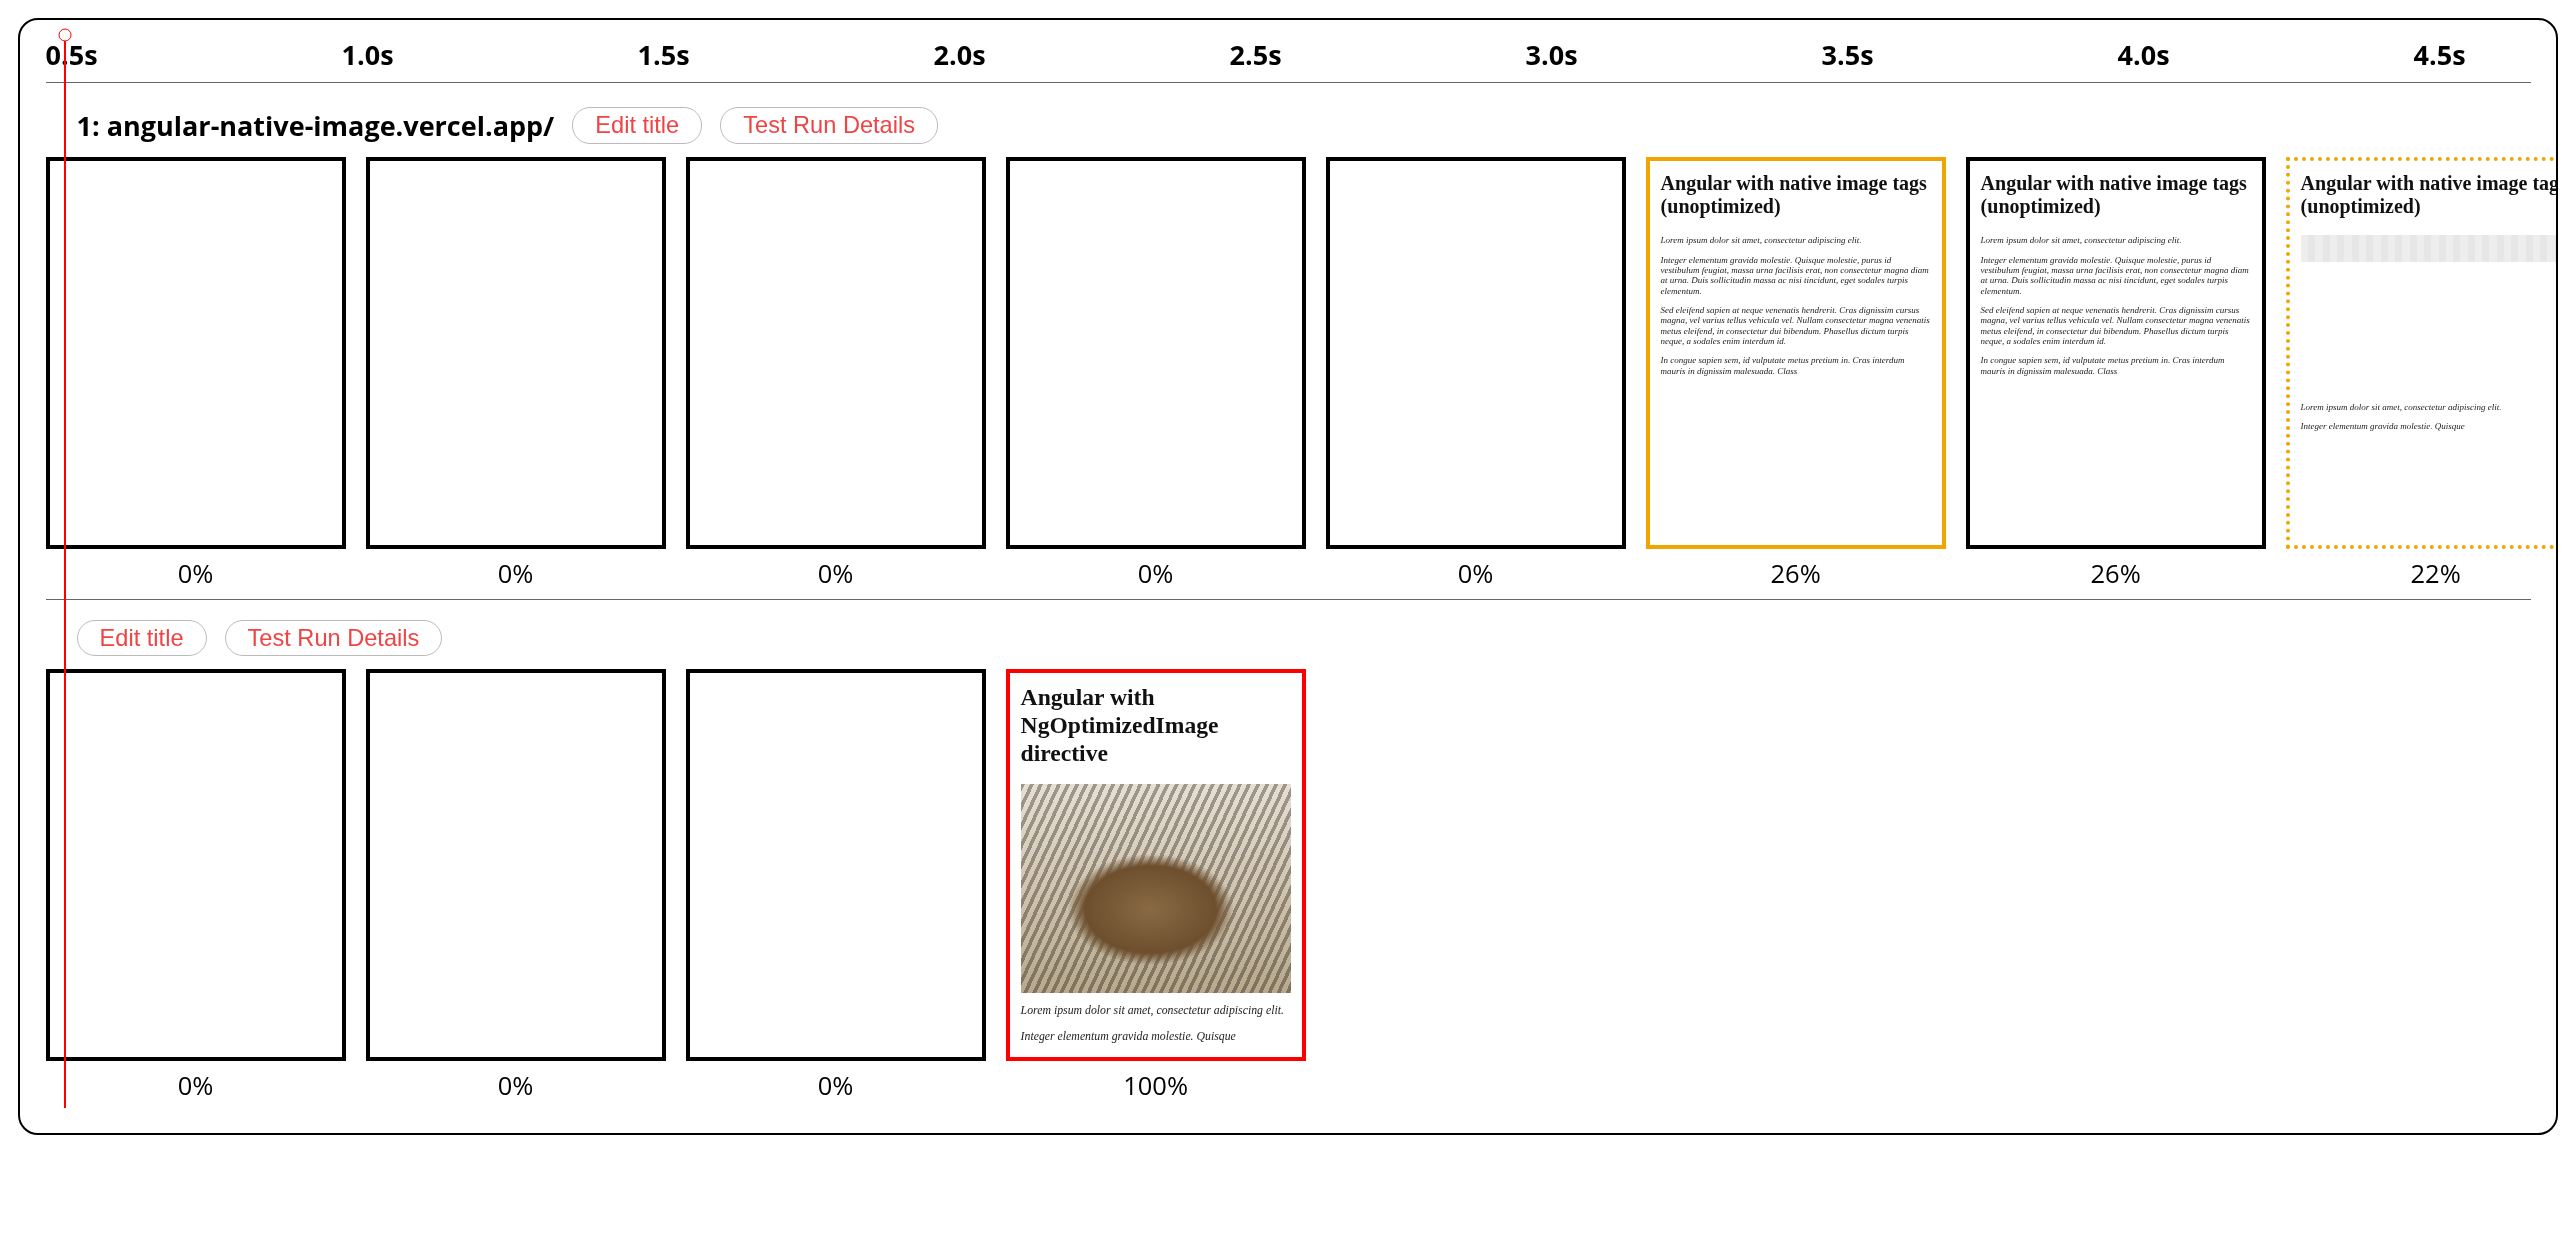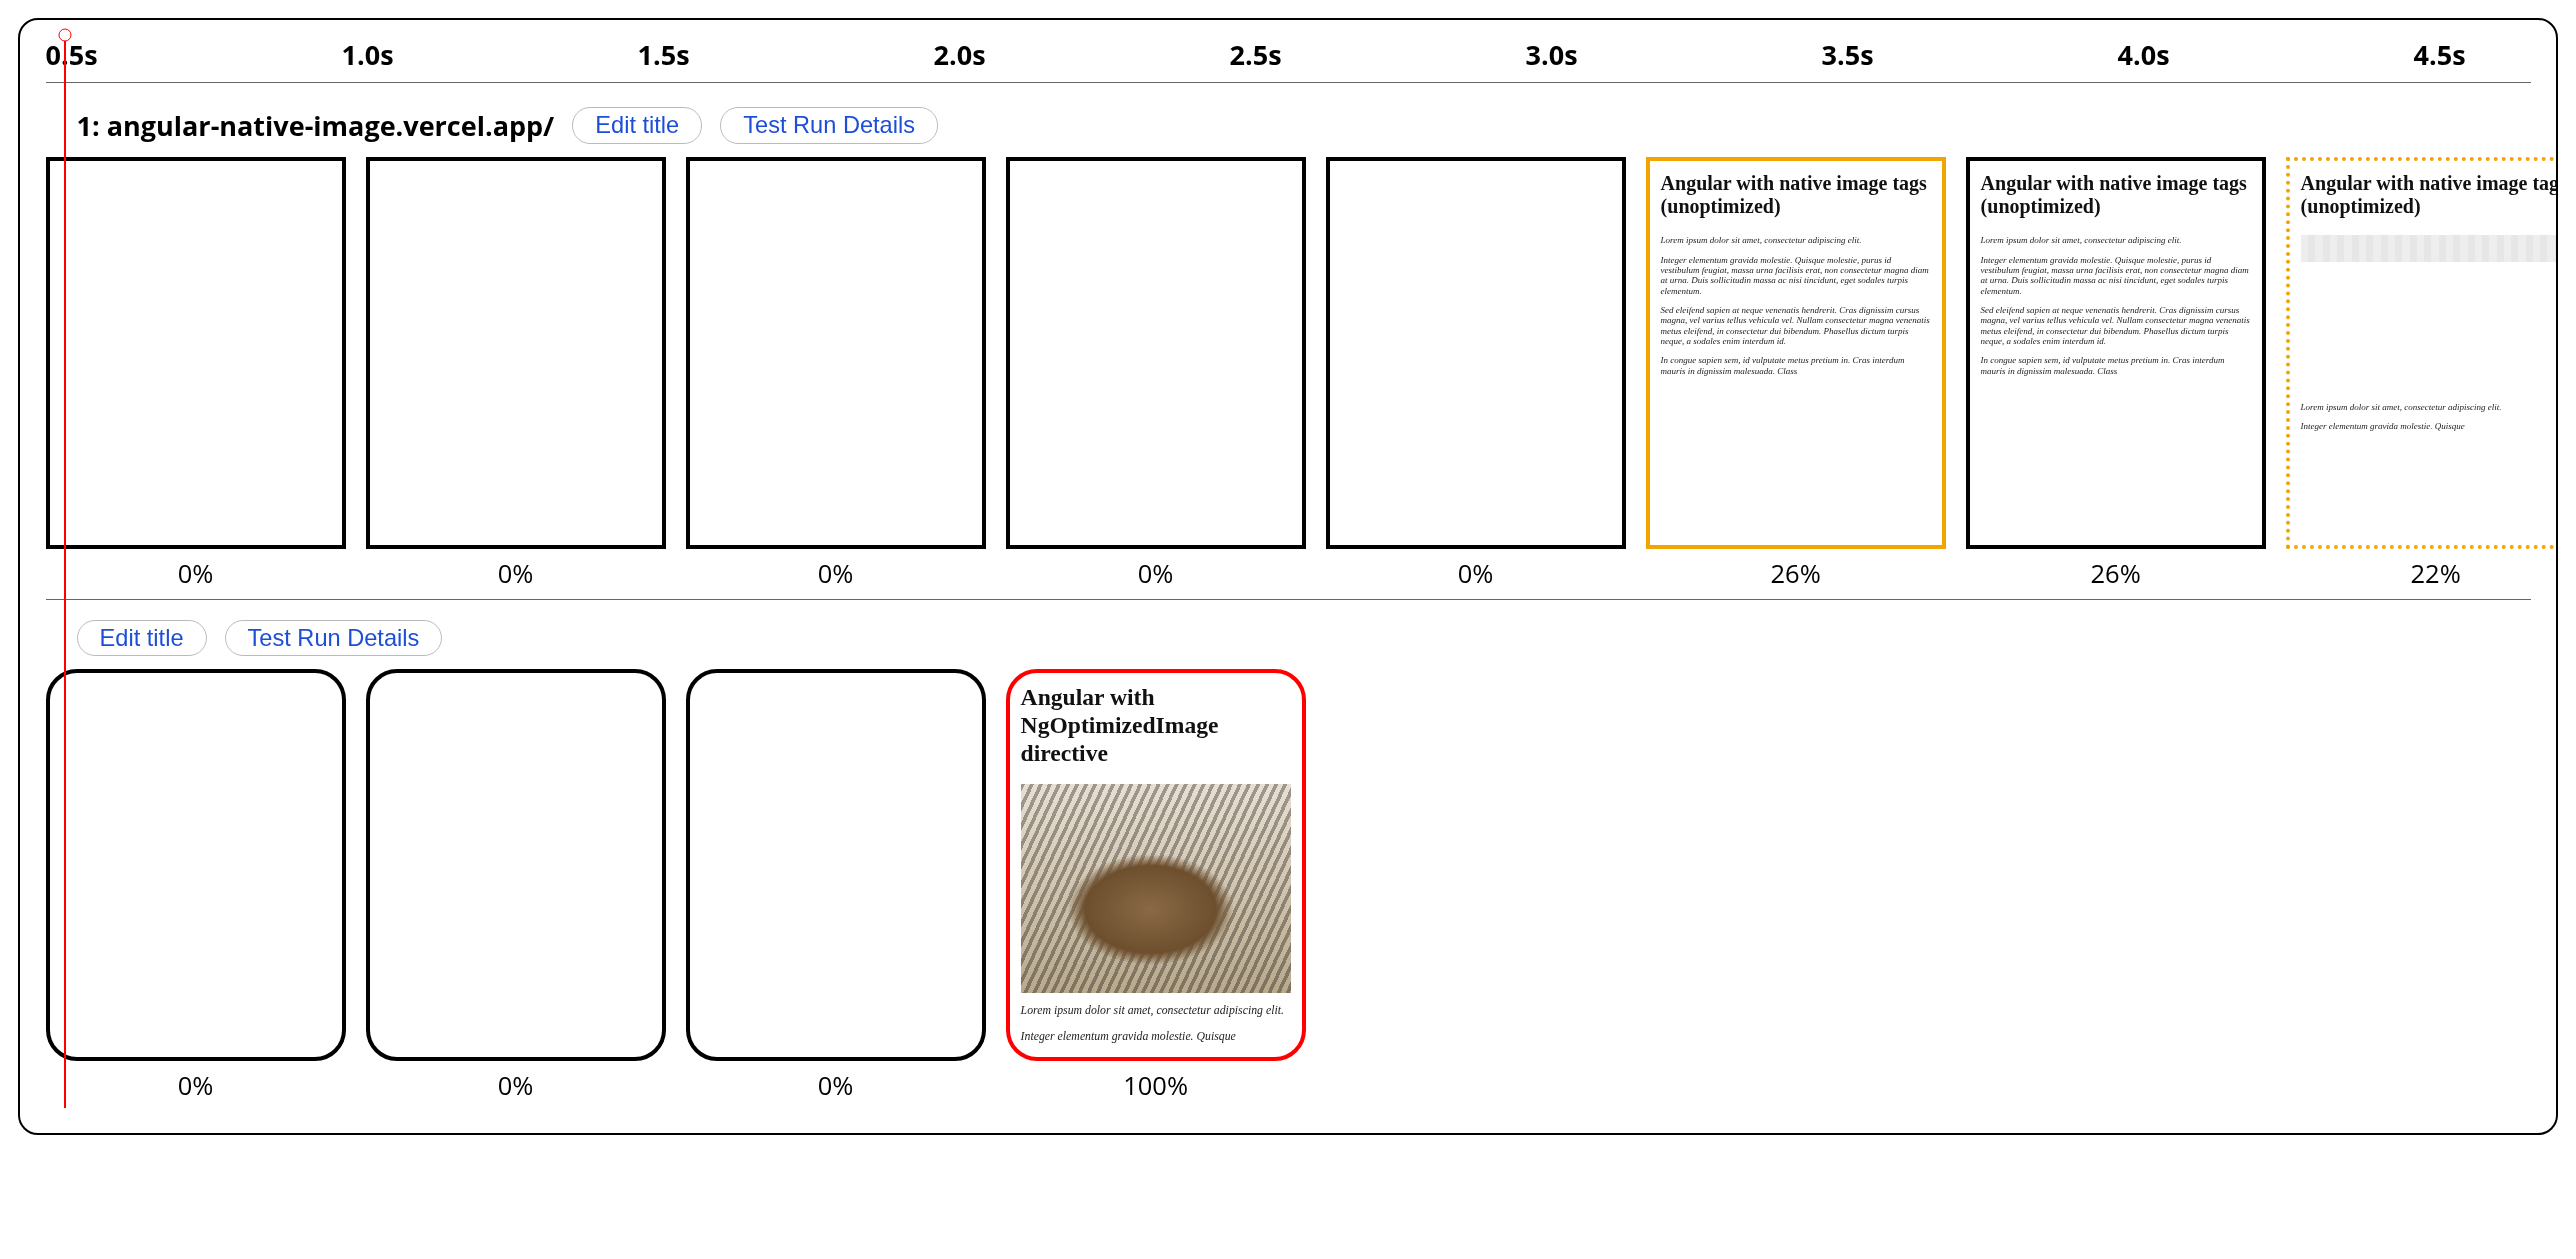--- a/index.html
+++ b/index.html
@@ -57,21 +57,21 @@
       gap: 18px;
       margin-bottom: 12.7px;
       padding-left: 31px;
     }
     .row-title {
       font-size: 27px;
       font-weight: 700;
     }
     .btn {
       font-size: 23.6px;
-      color: #1d4ed8;
+      color: #ef4444;
       background: #fff;
       border: 0.9px solid #bbb;
       border-radius: 18px;
       padding: 3.6px 22px;
       cursor: pointer;
     }
     .frames-strip {
       display: flex;
       gap: 20px;
       padding-left: 0px;
@@ -136,21 +136,21 @@
       background-blend-mode: normal, multiply, normal;
       margin-bottom: 11px;
     }
     .cat-img.small { height: 164px; }
     .gray-band {
       height: 27px;
       margin: 5.5px 0 12.7px 0;
       background: repeating-linear-gradient(90deg, #e6e6e6 0 7.3px, #dcdcdc 7.3px 14.5px);
       opacity: .7;
     }
-    .frames-row2 .frame-box { height: 392px; border-radius: 31px; }
+    .frames-row2 .frame-box { height: 392px; }
   </style>
 </head>
 <body>
 
 <div class="container">
   <div class="playhead"></div>
 
   <div class="timeline-area">
     <div class="time-axis" id="time-axis">
         <div class="time-tick">0.5s</div>

